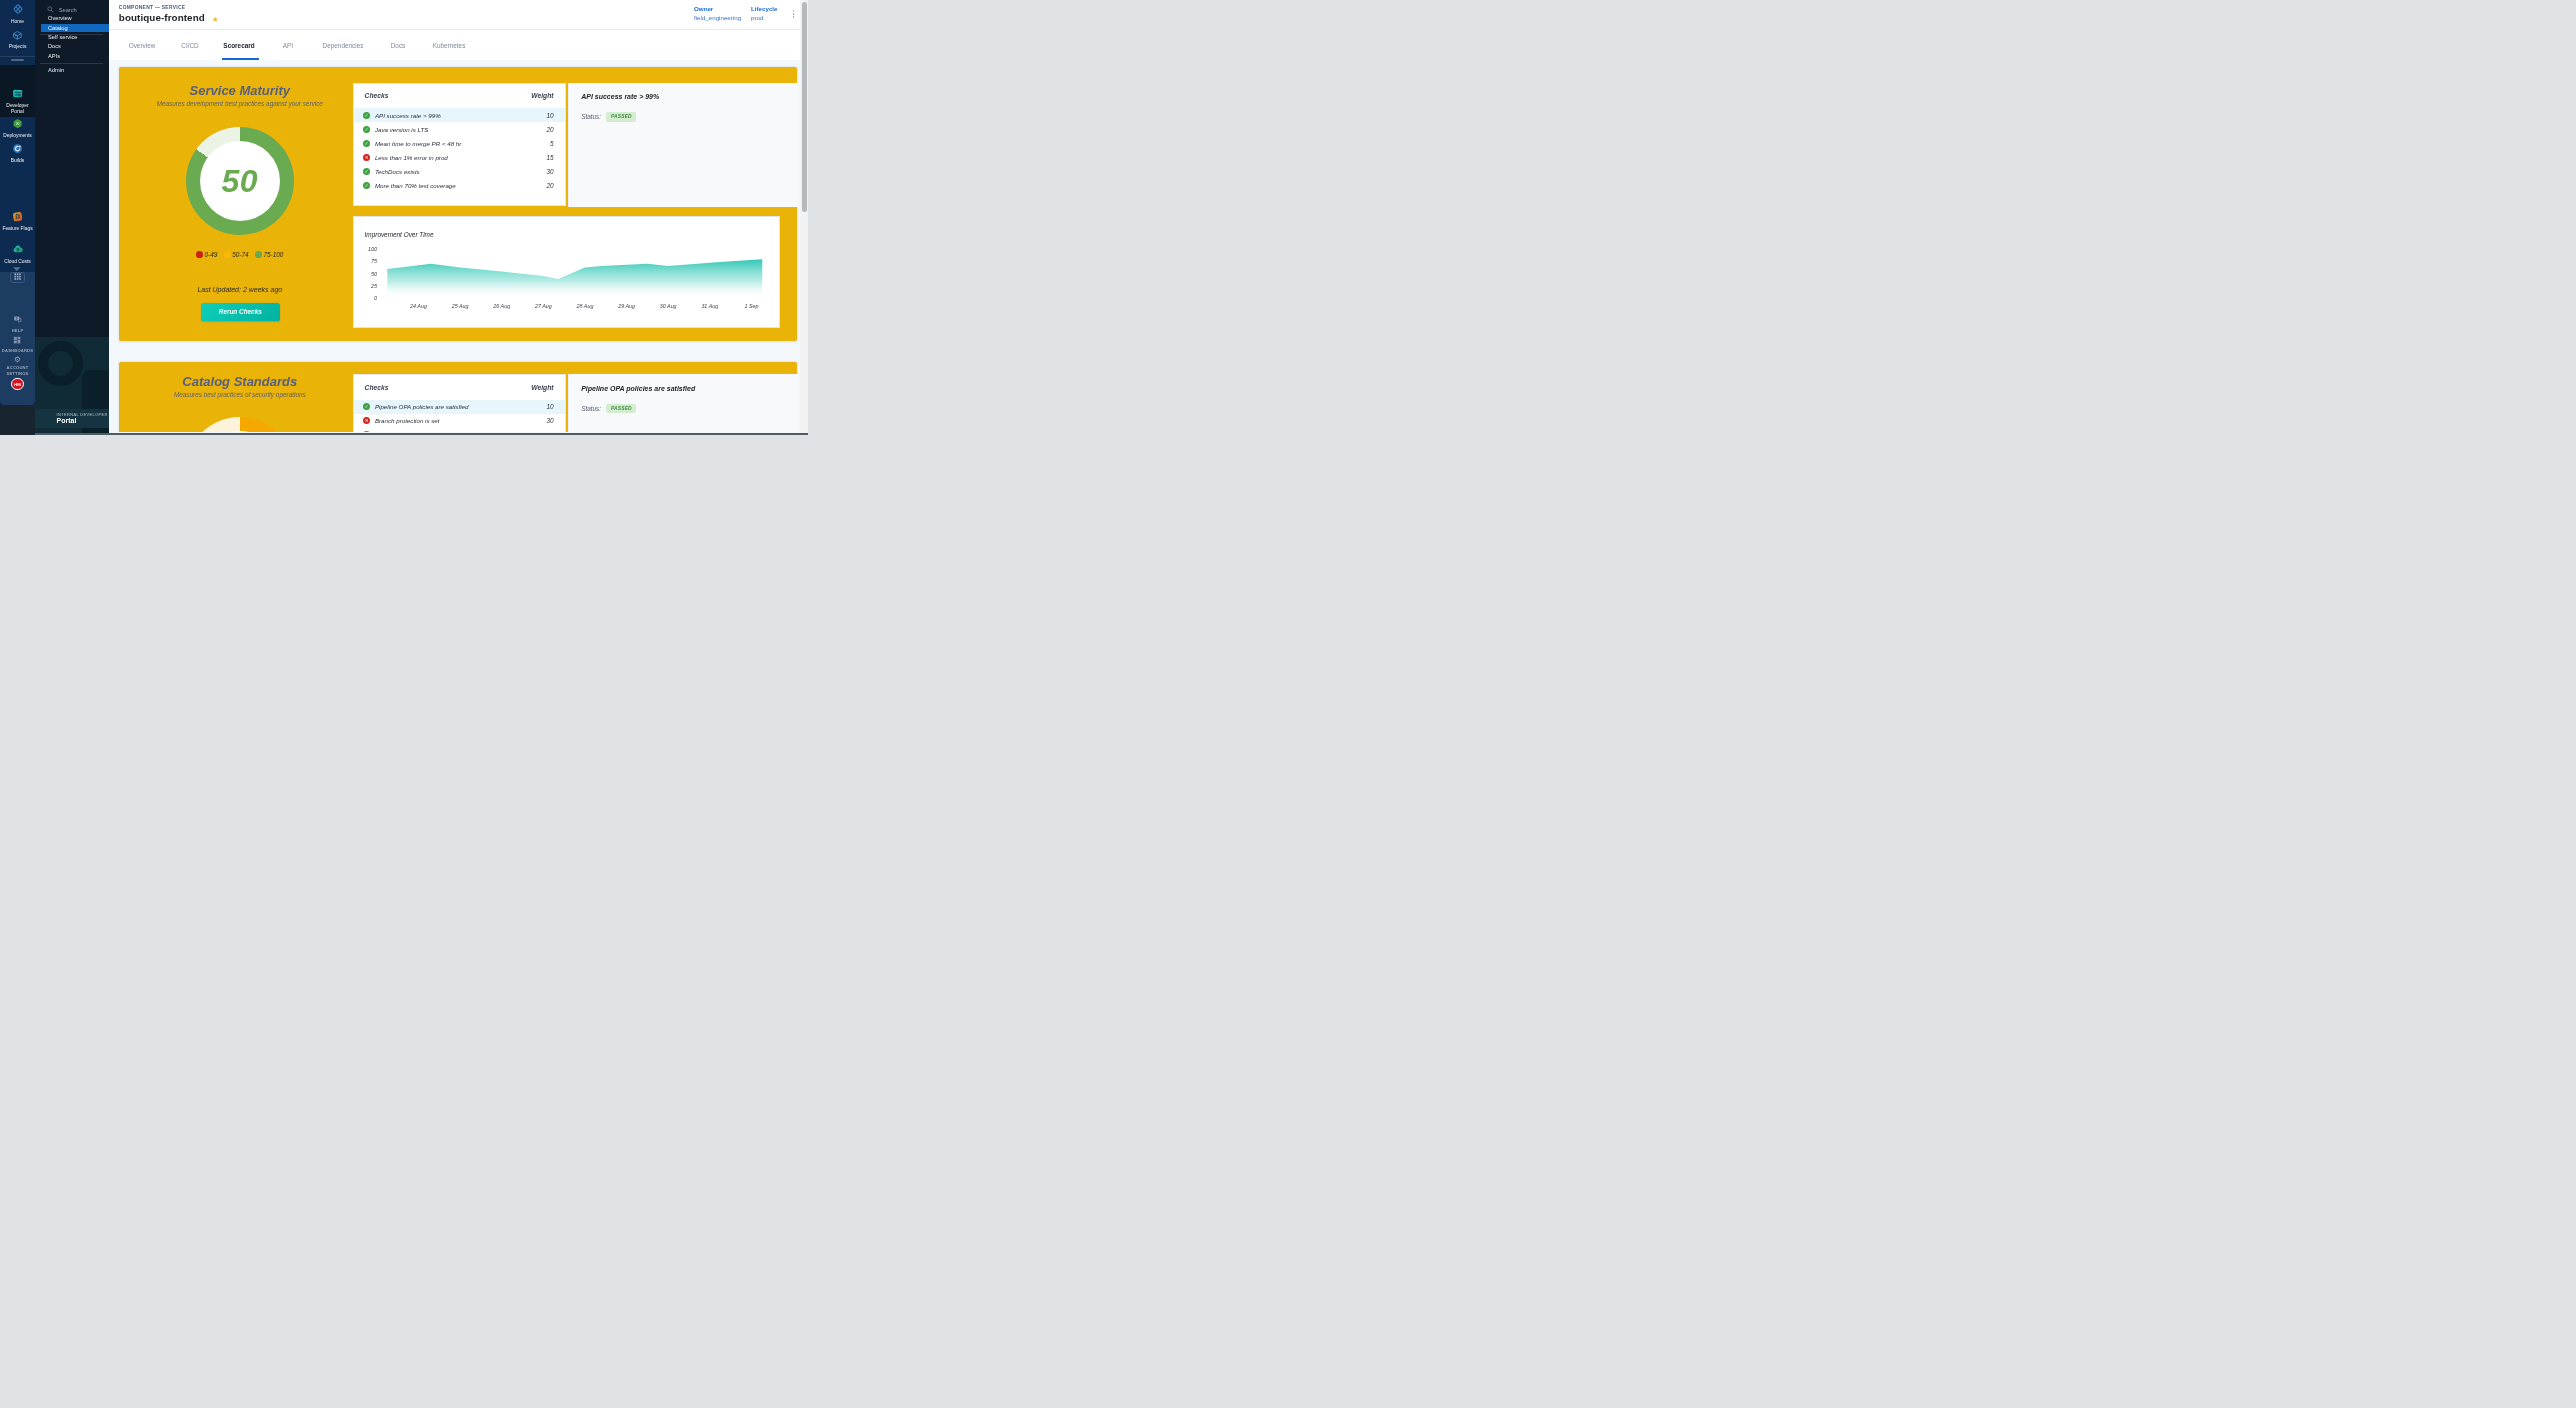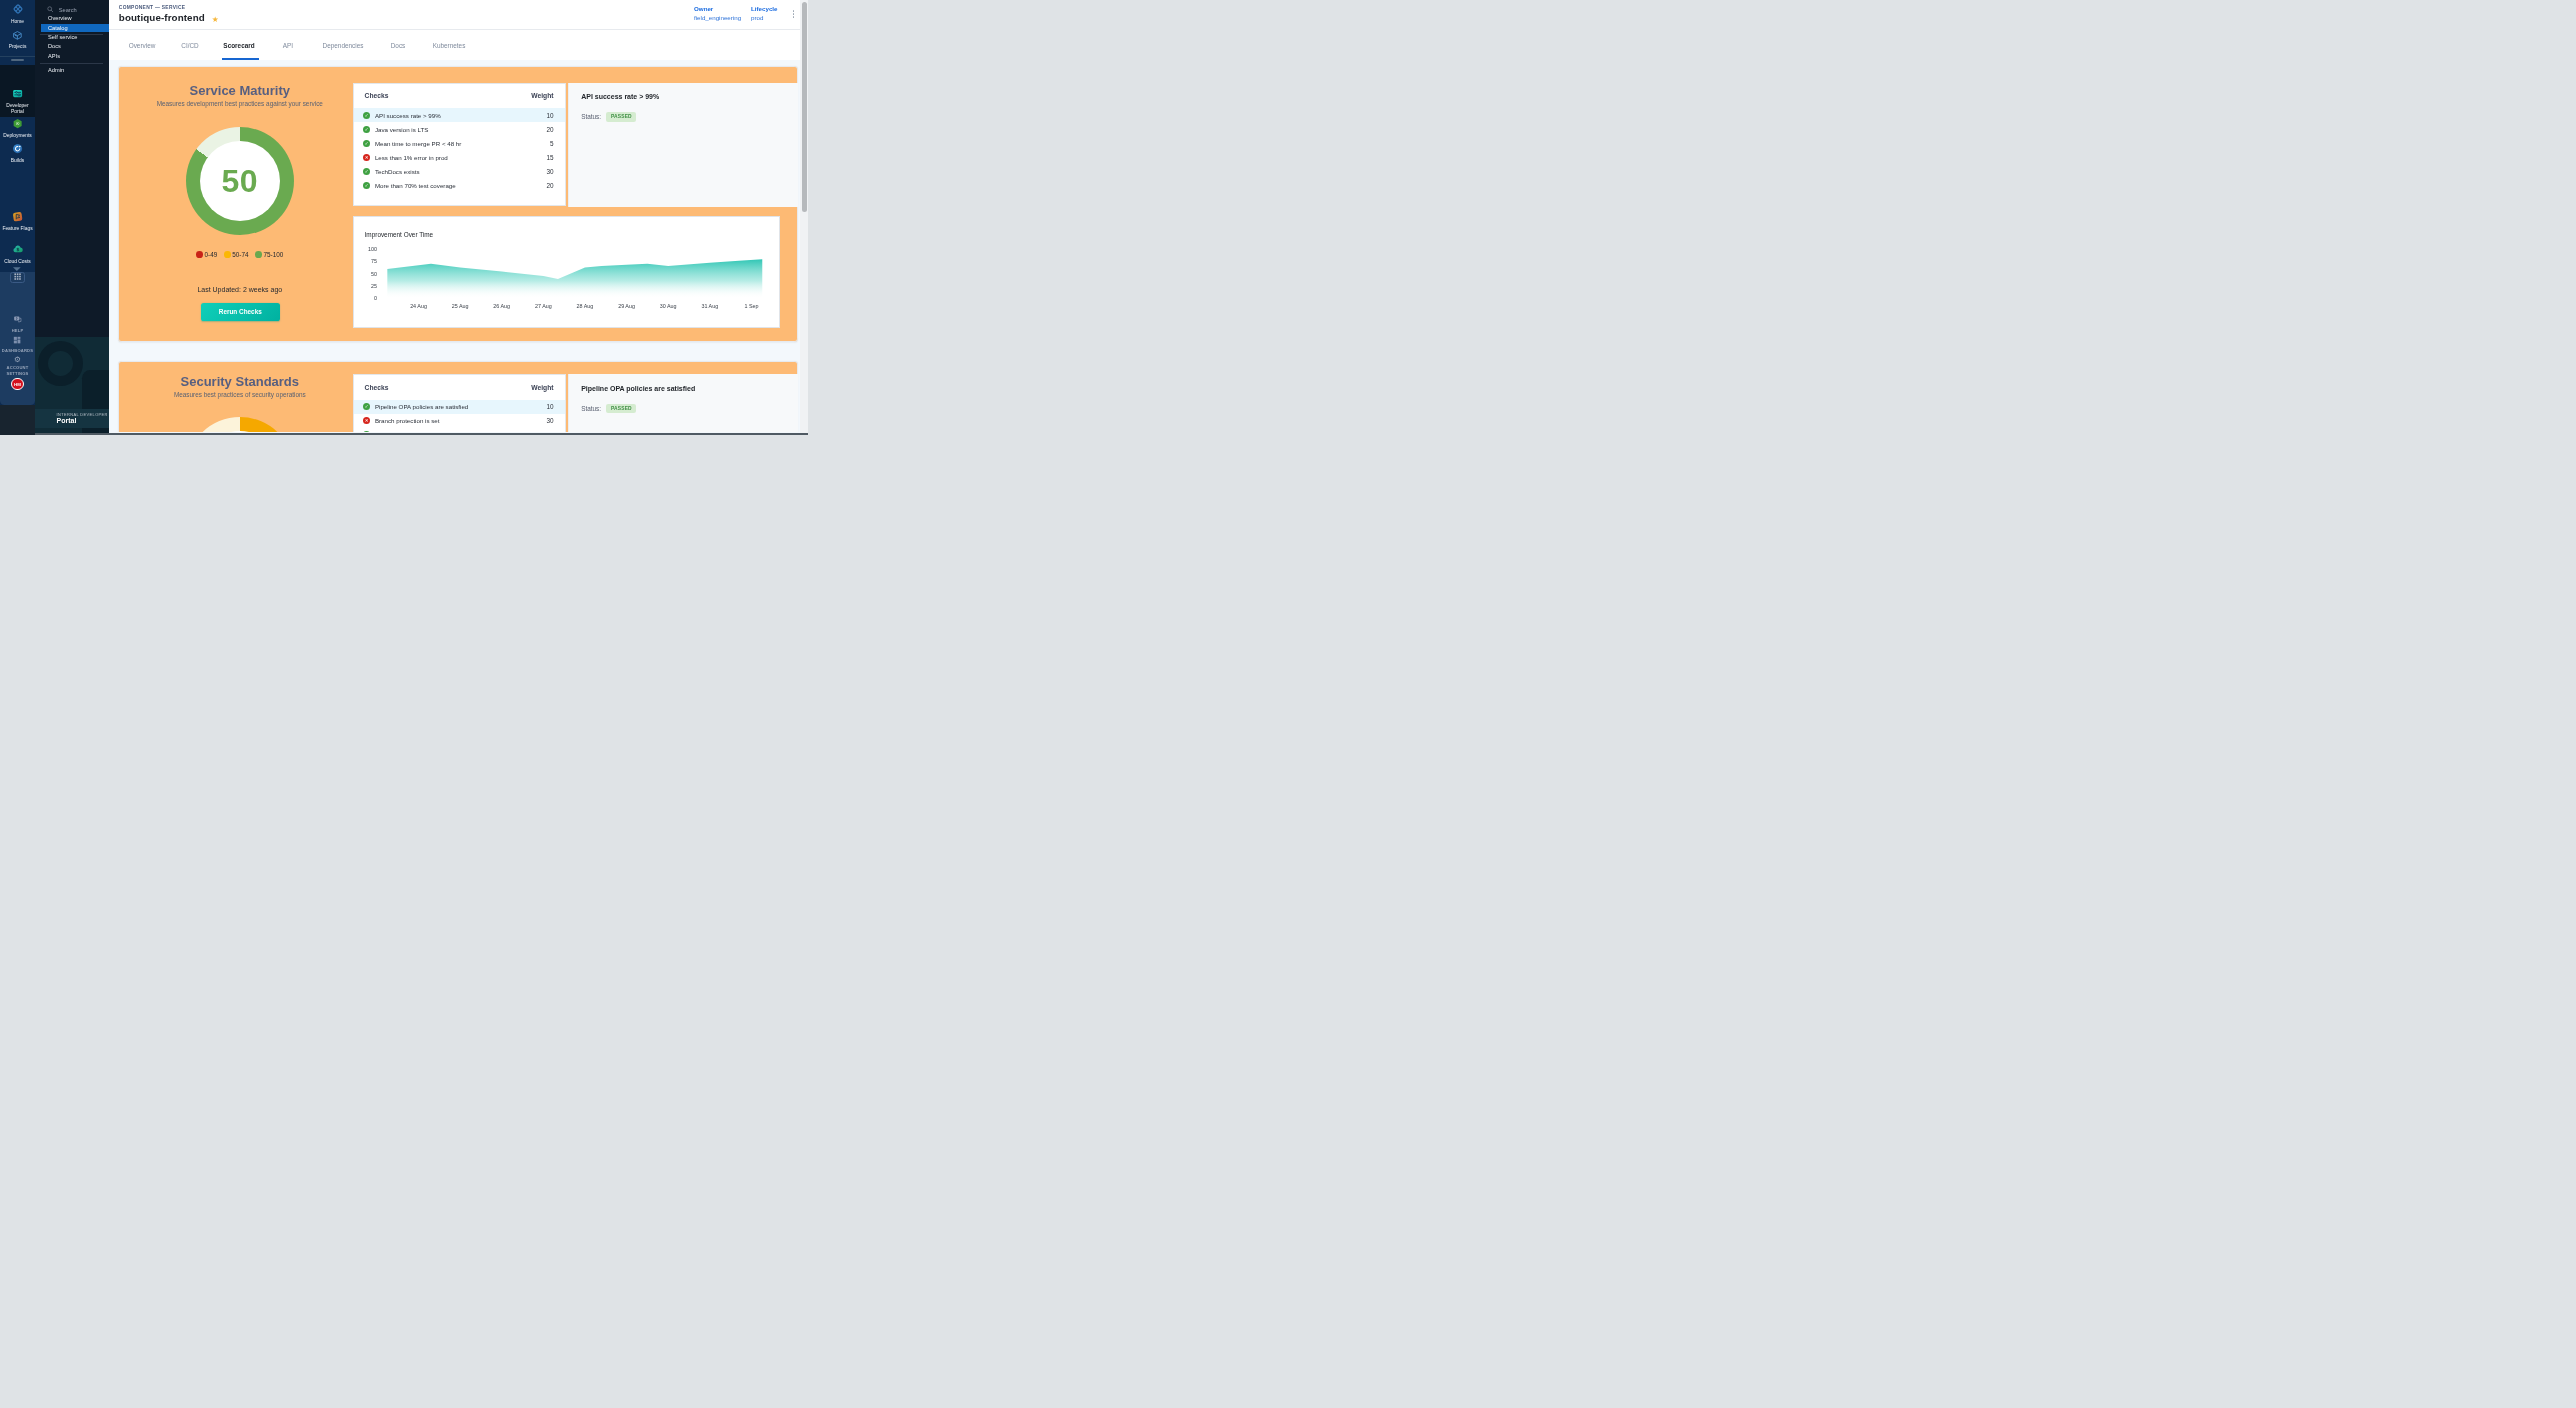--- a/index.html
+++ b/index.html
@@ -56,22 +56,22 @@
   .kebab{position:absolute;left:681px;top:8.8px;width:7.2px;height:12.4px;cursor:pointer;}
   .kebab i{display:block;width:1.8px;height:1.8px;border-radius:50%;background:#9ba5b1;margin:1.3px auto;}
 
   .tabbar{position:absolute;left:0;top:30px;width:100%;height:30px;background:#fff;}
   .tab{position:absolute;top:0;height:30px;display:flex;align-items:center;transform:translateX(-50%);
        font-size:6.4px;color:#7f8a9c;cursor:pointer;white-space:nowrap;}
   .tab.active{color:#23272d;font-weight:700;}
   .tab-underline{position:absolute;left:113px;top:28px;width:37px;height:1.5px;background:#1766d1;}
 
   .content{position:absolute;left:0;top:60px;width:100%;height:372px;background:#f3f8fc;overflow:hidden;}
-  .card{position:absolute;background:#fdba74;border:0.5px solid #e7eaee;border-radius:3.1px;
-        box-shadow:0 0.5px 1.5px rgba(20,40,60,.05);box-sizing:border-box;}
+  .card{position:absolute;background:#eab308;border:0.5px solid #e7eaee;border-radius:3.1px;
+        box-shadow:0 0.5px 1.5px rgba(20,40,60,.05);box-sizing:border-box;font-style:italic;}
   .card1{left:8.8px;top:6.2px;width:680px;height:276px;}
   .card2{left:8.8px;top:301px;width:680px;height:289px;}
 
   .sc-title{position:absolute;left:0;width:242px;text-align:center;font-size:13px;font-weight:700;color:#575f80;}
   .sc-sub{position:absolute;left:0;width:242px;text-align:center;font-size:6.4px;color:#5a6273;}
   .donut{position:absolute;width:108px;height:108px;border-radius:50%;}
   .donut-hole{position:absolute;width:80px;height:80px;background:#fff;border-radius:50%;
               display:flex;align-items:center;justify-content:center;}
   .score{font-size:32px;font-weight:700;color:#6aaa50;letter-spacing:0.5px;}
   .legend{position:absolute;left:0;top:184px;width:242px;display:flex;justify-content:center;gap:6.7px;align-items:center;}
@@ -413,21 +413,21 @@
               <text x="529" y="177" text-anchor="middle" font-size="10.5" fill="#3c424b" font-family="Liberation Sans, DejaVu Sans, sans-serif">29 Aug</text>
               <text x="610" y="177" text-anchor="middle" font-size="10.5" fill="#3c424b" font-family="Liberation Sans, DejaVu Sans, sans-serif">30 Aug</text>
               <text x="691" y="177" text-anchor="middle" font-size="10.5" fill="#3c424b" font-family="Liberation Sans, DejaVu Sans, sans-serif">31 Aug</text>
               <text x="772" y="177" text-anchor="middle" font-size="10.5" fill="#3c424b" font-family="Liberation Sans, DejaVu Sans, sans-serif">1 Sep</text>
               <polygon points="63.3,159 63.3,101.4 148.3,90.8 205.0,98.5 286.0,106.2 367.0,114.8 395.4,120.6 448.0,98.5 480.4,95.6 529.0,92.8 569.5,90.8 610.0,95.6 691.0,88.9 747.7,85.1 793.1,82.2 793.1,159" fill="url(#agrad)"></polygon>
             </svg>
         </div>
       </div>
 
       <div class="card card2">
-        <div class="sc-title" style="top:12px">Security Standards</div>
+        <div class="sc-title" style="top:12px">Catalog Standards</div>
         <div class="sc-sub" style="top:29px">Measures best practices of security operations</div>
         <div class="donut" id="donut2" style="left: 67px; top: 55px; background: conic-gradient(rgb(245, 168, 0) 0deg, rgb(245, 168, 0) 50%, rgb(252, 243, 218) 50%, rgb(252, 243, 218) 100%);"></div>
         <div class="donut-hole" style="left:81px;top:69px"></div>
 
         <div class="checks-panel cp2">
           <div class="cp-head">
             <span>Checks</span>
             <span>Weight</span>
           </div>
           <div class="cp-rows" id="rows2">

